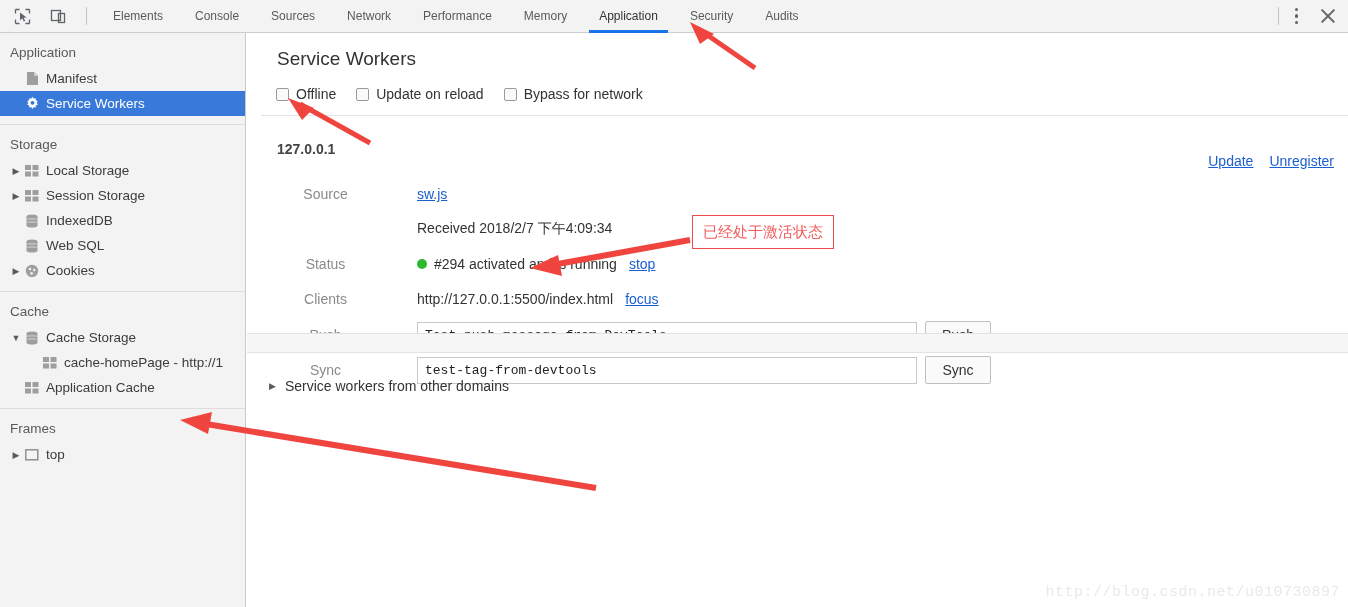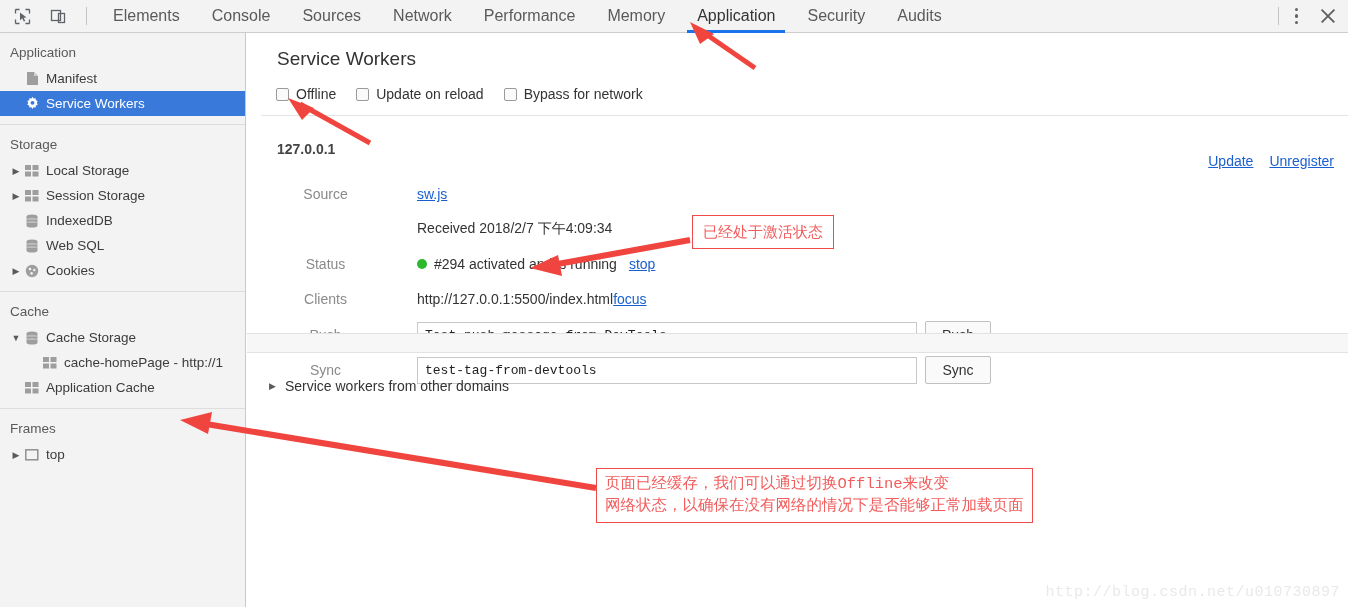--- a/index.html
+++ b/index.html
@@ -21,21 +21,21 @@
     width: 28px; height: 28px; margin-left: 8px;
     display: flex; align-items: center; justify-content: center;
   }
   .tb-divider {
     width: 1px; height: 18px; background: #c4c4c4; margin: 0 10px 0 14px;
   }
   .tabs { display: flex; align-items: center; height: 33px; }
   .tab {
     position: relative; height: 33px; padding: 0 16px;
     display: flex; align-items: center;
-    font-size: 16px; color: #5a5a5a; white-space: nowrap;
+    font-size: 12px; color: #5a5a5a; white-space: nowrap;
   }
   .tab.active { color: #333; }
   .tab.active::after {
     content: ""; position: absolute; left: 6px; right: 6px; bottom: 0;
     height: 3px; background: #1a73e8;
   }
   .tb-right {
     margin-left: auto; display: flex; align-items: center; height: 33px;
     padding-right: 10px;
   }
@@ -394,21 +394,21 @@
         <div class="rval">
           <span class="dot-green"></span>
           <span>#294 activated and is running</span>
           <span class="lnk" style="margin-left:12px;">stop</span>
         </div>
       </div>
       <div class="row">
         <div class="rlabel">Clients</div>
         <div class="rval">
           <span>http://127.0.0.1:5500/index.html</span>
-          <span class="lnk" style="">focus</span>
+          <span class="lnk" style="margin-left:12px;">focus</span>
         </div>
       </div>
       <div class="row" style="margin-top:6px;">
         <div class="rlabel">Push</div>
         <div class="rval">
           <input class="inputbox" type="text" value="Test push message from DevTools." style="">
           <button class="smallbtn">Push</button>
         </div>
       </div>
       <div class="row" style="margin-top:4px;">
@@ -450,17 +450,15 @@
         <path d="M530 268 L558 255 L562 276 Z" fill="#f0453f"></path>
       </g>
 
       <g>
         <path d="M596 488 L206 424" stroke="#f0453f" stroke-width="6" fill="none"></path>
         <path d="M180 420 L212 412 L208 434 Z" fill="#f0453f"></path>
       </g>
     </svg>
 
     <div class="anno-box b1">已经处于激活状态</div>
-    <div class="anno-box b2"><span>页面已经缓存，我们可以通过切换Offline来改变</span>
-<span>网络状态，以确保在没有网络的情况下是否能够正常加载页面</span></div>
   </div>
 
 </div>
 
 </body></html>

